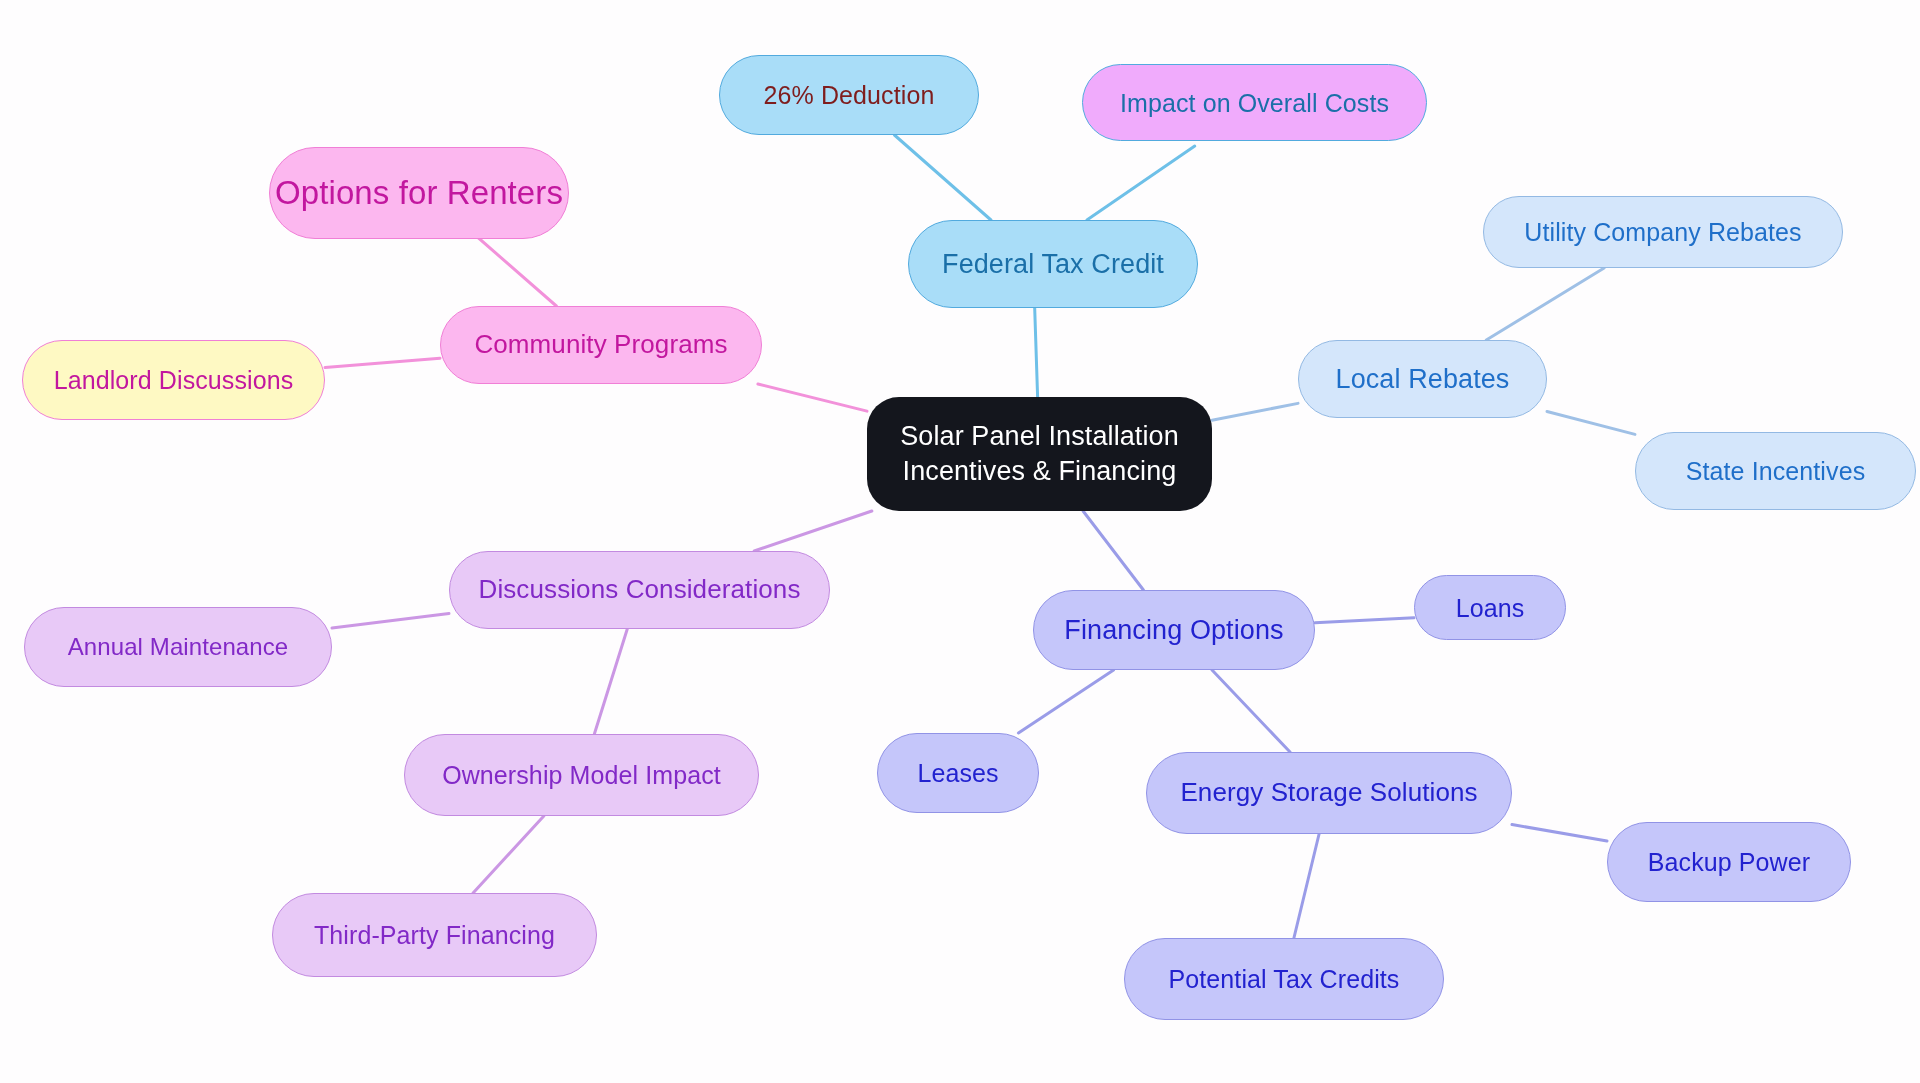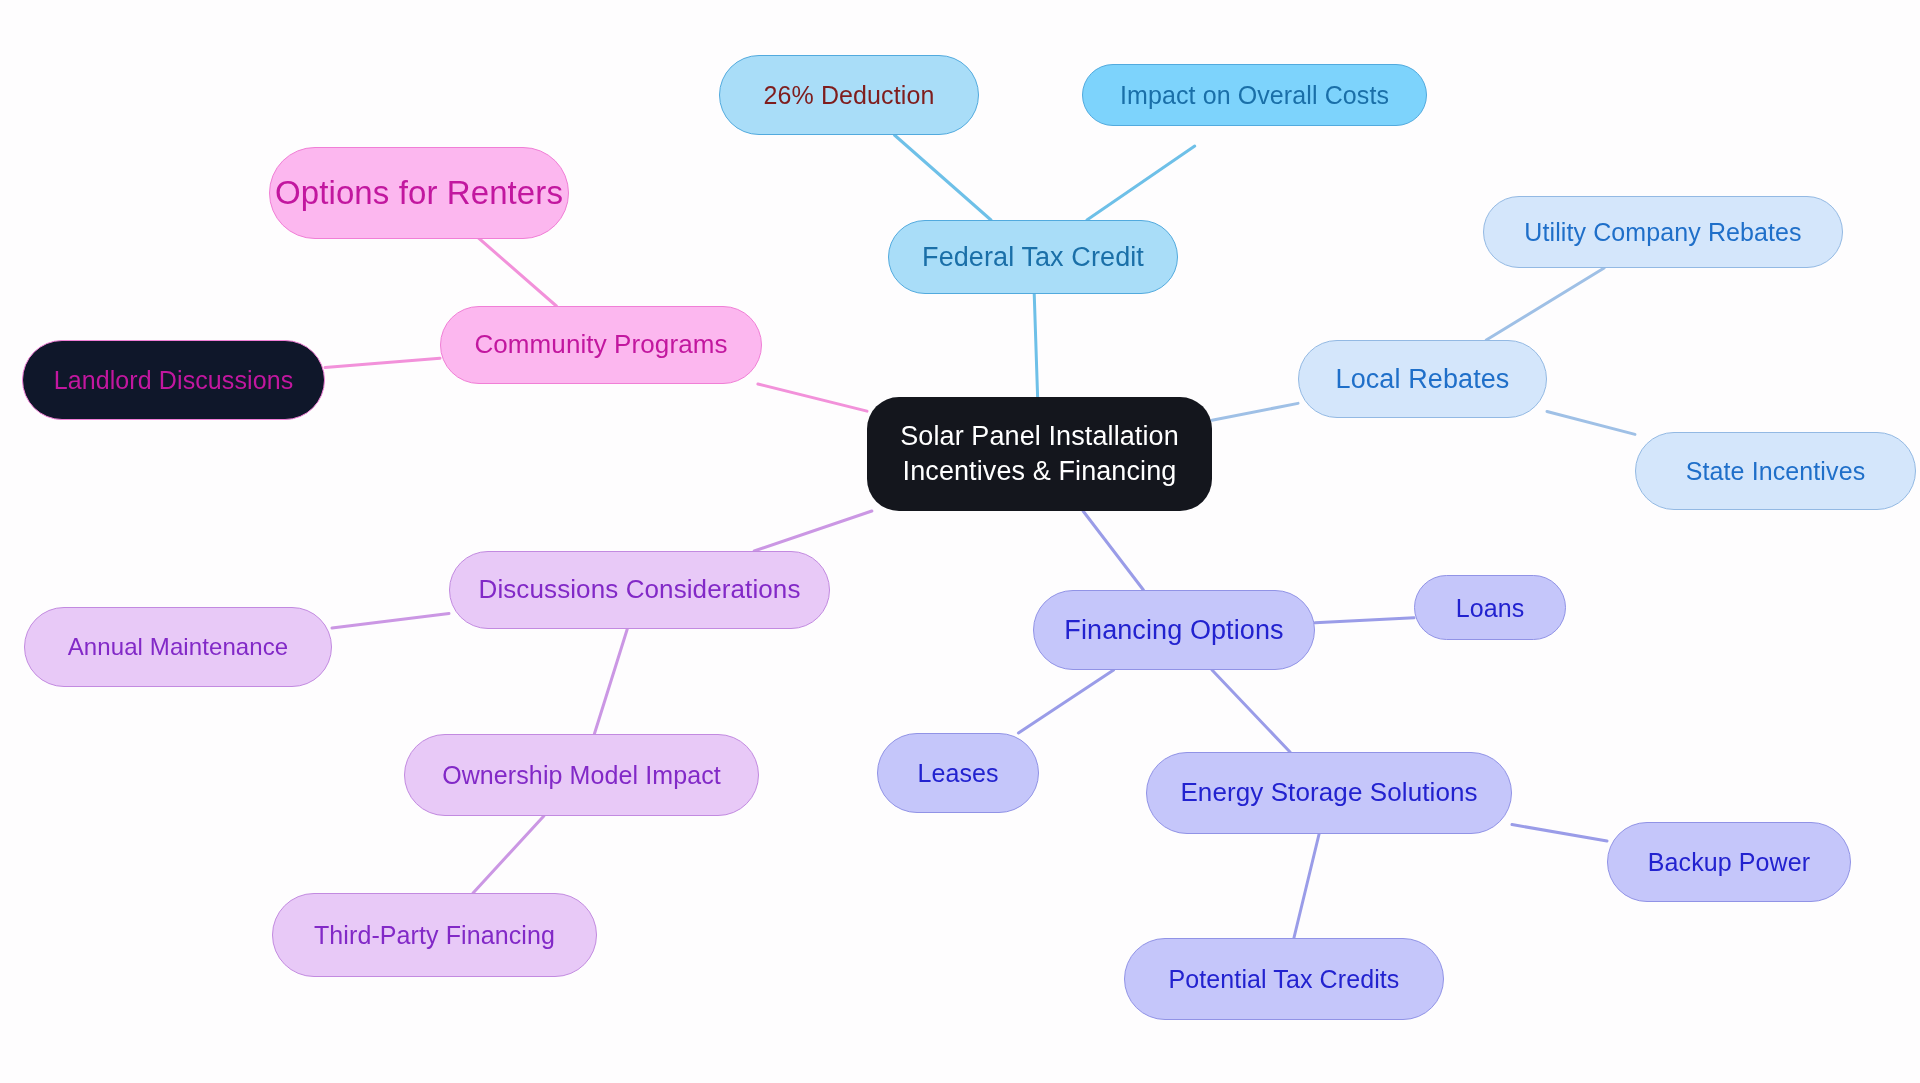--- a/index.html
+++ b/index.html
@@ -69,45 +69,45 @@
       <line x1="1113.5804195804196" y1="670" x2="1018.4195804195804" y2="733" stroke="#9a9ce8" stroke-width="3" stroke-linecap="round"></line>
       <line x1="1212.0368098159508" y1="670" x2="1290.0122699386502" y2="752" stroke="#9a9ce8" stroke-width="3" stroke-linecap="round"></line>
       <line x1="1512" y1="824.5675" x2="1607" y2="840.955" stroke="#9a9ce8" stroke-width="3" stroke-linecap="round"></line>
       <line x1="1319.0806451612902" y1="834" x2="1293.9193548387098" y2="938" stroke="#9a9ce8" stroke-width="3" stroke-linecap="round"></line>
     </svg>
   <div id="node-layer">
       <div class="node root" style="left: 867px; top: 397px; width: 345px; height: 114px; background: rgb(20, 22, 29); color: rgb(255, 255, 255); font-size: 27px; border-radius: 32px;">
         <span class="line">Solar Panel Installation</span>
         <span class="line">Incentives &amp; Financing</span>
       </div>
-      <div class="node" style="left: 888px; top: 220px; width: 290px; height: 74px; background: rgb(169, 221, 248); border-color: rgb(82, 170, 222); color: rgb(26, 111, 168); font-size: 27px;">
+      <div class="node" style="left: 908px; top: 220px; width: 290px; height: 88px; background: rgb(169, 221, 248); border-color: rgb(82, 170, 222); color: rgb(26, 111, 168); font-size: 27px;">
         <span>Federal Tax Credit</span>
       </div>
       <div class="node" style="left: 719px; top: 55px; width: 260px; height: 80px; background: rgb(169, 221, 248); border-color: rgb(82, 170, 222); color: #7f1d1d; font-size: 25px;">
         <span>26% Deduction</span>
       </div>
-      <div class="node" style="left: 1082px; top: 64px; width: 345px; height: 62px; background: #7dd3fc; border-color: rgb(82, 170, 222); color: rgb(26, 111, 168); font-size: 25px;">
+      <div class="node" style="left: 1082px; top: 64px; width: 345px; height: 77px; background: #f0abfc; border-color: rgb(82, 170, 222); color: rgb(26, 111, 168); font-size: 25px;">
         <span>Impact on Overall Costs</span>
       </div>
       <div class="node" style="left: 1298px; top: 340px; width: 249px; height: 78px; background: rgb(212, 230, 251); border-color: rgb(147, 185, 227); color: rgb(31, 111, 201); font-size: 27px;">
         <span>Local Rebates</span>
       </div>
       <div class="node" style="left: 1483px; top: 196px; width: 360px; height: 72px; background: rgb(212, 230, 251); border-color: rgb(147, 185, 227); color: rgb(31, 111, 201); font-size: 25px;">
         <span>Utility Company Rebates</span>
       </div>
       <div class="node" style="left: 1635px; top: 432px; width: 281px; height: 78px; background: rgb(212, 230, 251); border-color: rgb(147, 185, 227); color: rgb(31, 111, 201); font-size: 25px;">
         <span>State Incentives</span>
       </div>
       <div class="node" style="left: 440px; top: 306px; width: 322px; height: 78px; background: rgb(252, 183, 239); border-color: rgb(240, 127, 214); color: rgb(194, 23, 159); font-size: 26px;">
         <span>Community Programs</span>
       </div>
       <div class="node" style="left: 269px; top: 147px; width: 300px; height: 92px; background: rgb(252, 183, 239); border-color: rgb(240, 127, 214); color: rgb(194, 23, 159); font-size: 33px;">
         <span>Options for Renters</span>
       </div>
-      <div class="node" style="left: 22px; top: 340px; width: 303px; height: 80px; background: #0f172a; border-color: rgb(240, 127, 214); color: rgb(194, 23, 159); font-size: 25px;">
+      <div class="node" style="left: 22px; top: 340px; width: 303px; height: 80px; background: #fef9c3; border-color: rgb(240, 127, 214); color: rgb(194, 23, 159); font-size: 25px;">
         <span>Landlord Discussions</span>
       </div>
       <div class="node" style="left: 449px; top: 551px; width: 381px; height: 78px; background: rgb(232, 201, 247); border-color: rgb(194, 138, 224); color: rgb(130, 41, 199); font-size: 26px;">
         <span>Discussions Considerations</span>
       </div>
       <div class="node" style="left: 24px; top: 607px; width: 308px; height: 80px; background: rgb(232, 201, 247); border-color: rgb(194, 138, 224); color: rgb(130, 41, 199); font-size: 24px;">
         <span>Annual Maintenance</span>
       </div>
       <div class="node" style="left: 404px; top: 734px; width: 355px; height: 82px; background: rgb(232, 201, 247); border-color: rgb(194, 138, 224); color: rgb(130, 41, 199); font-size: 25px;">
         <span>Ownership Model Impact</span>

